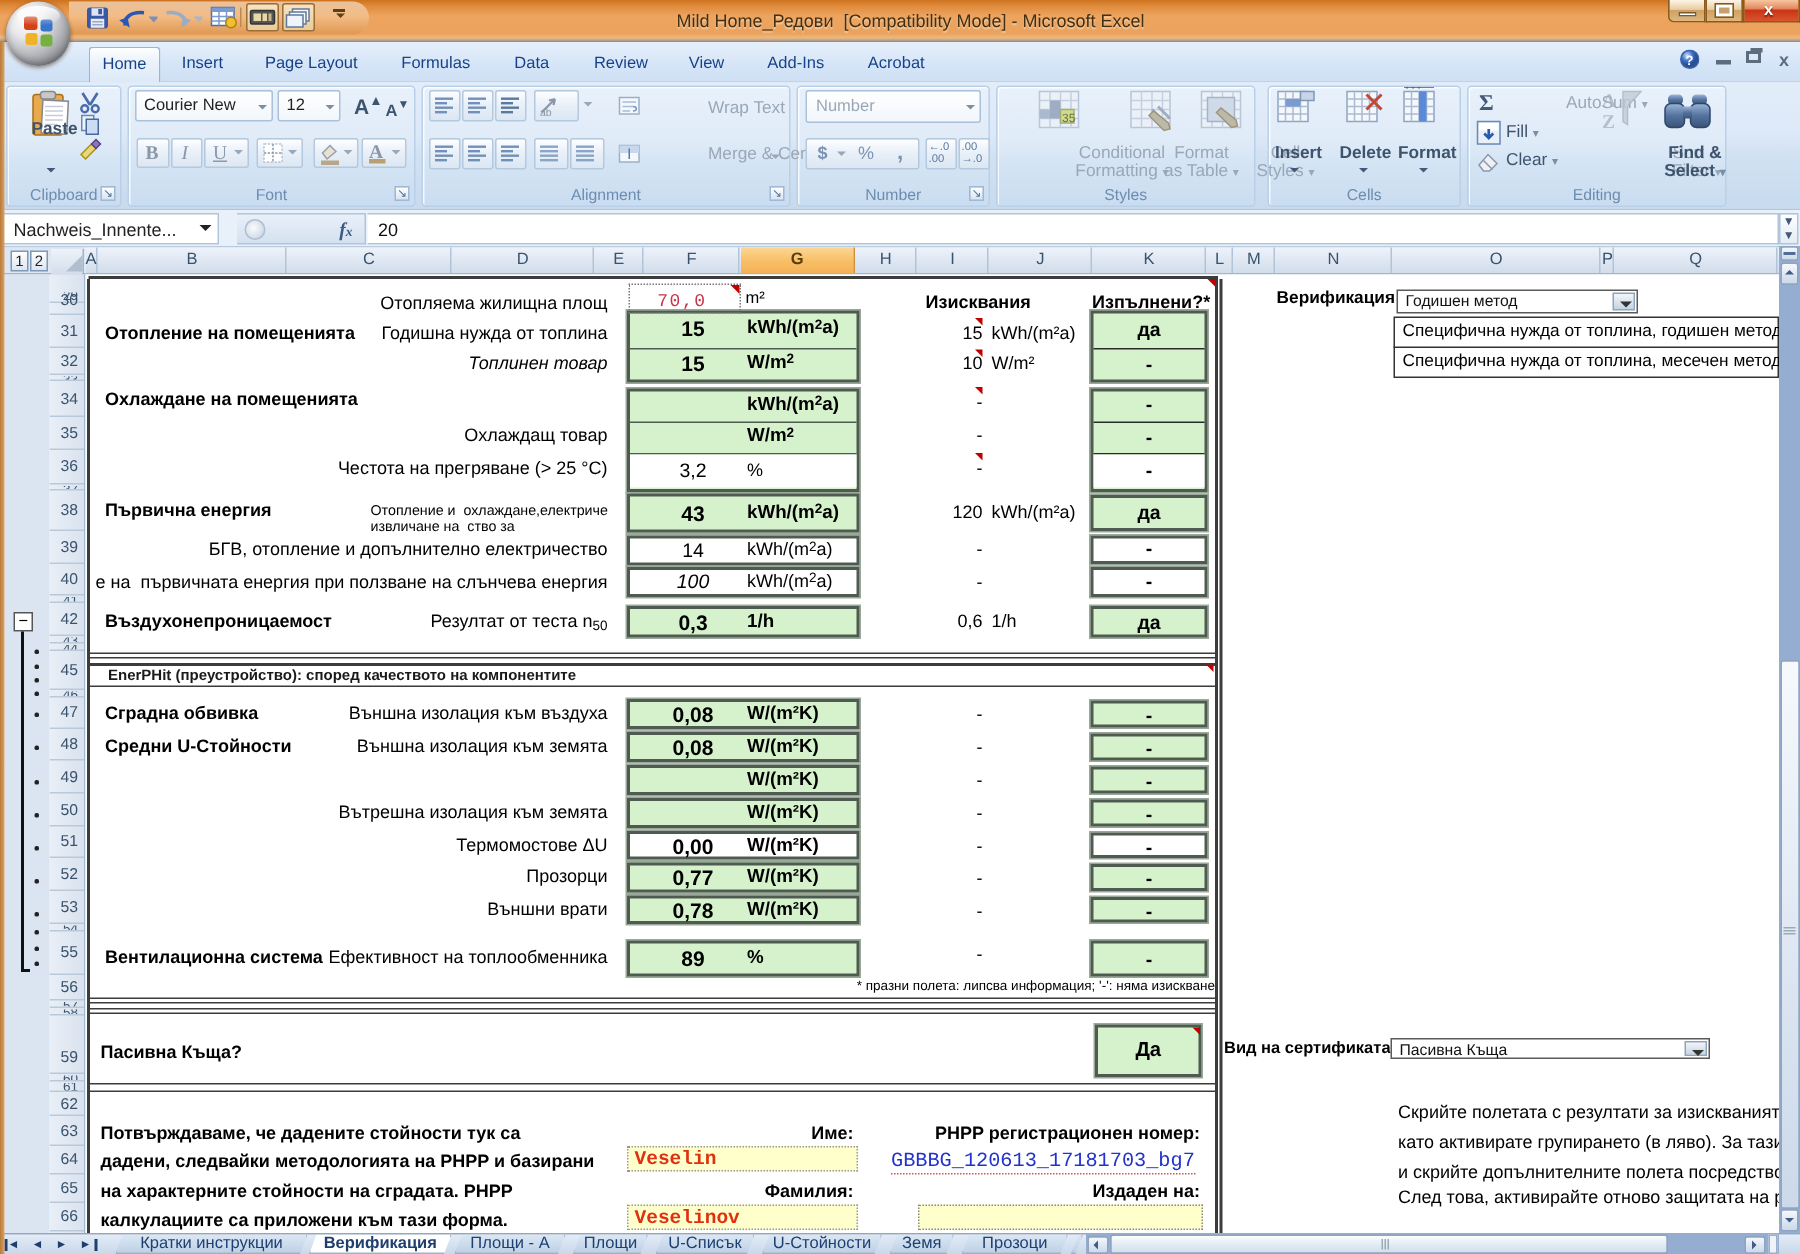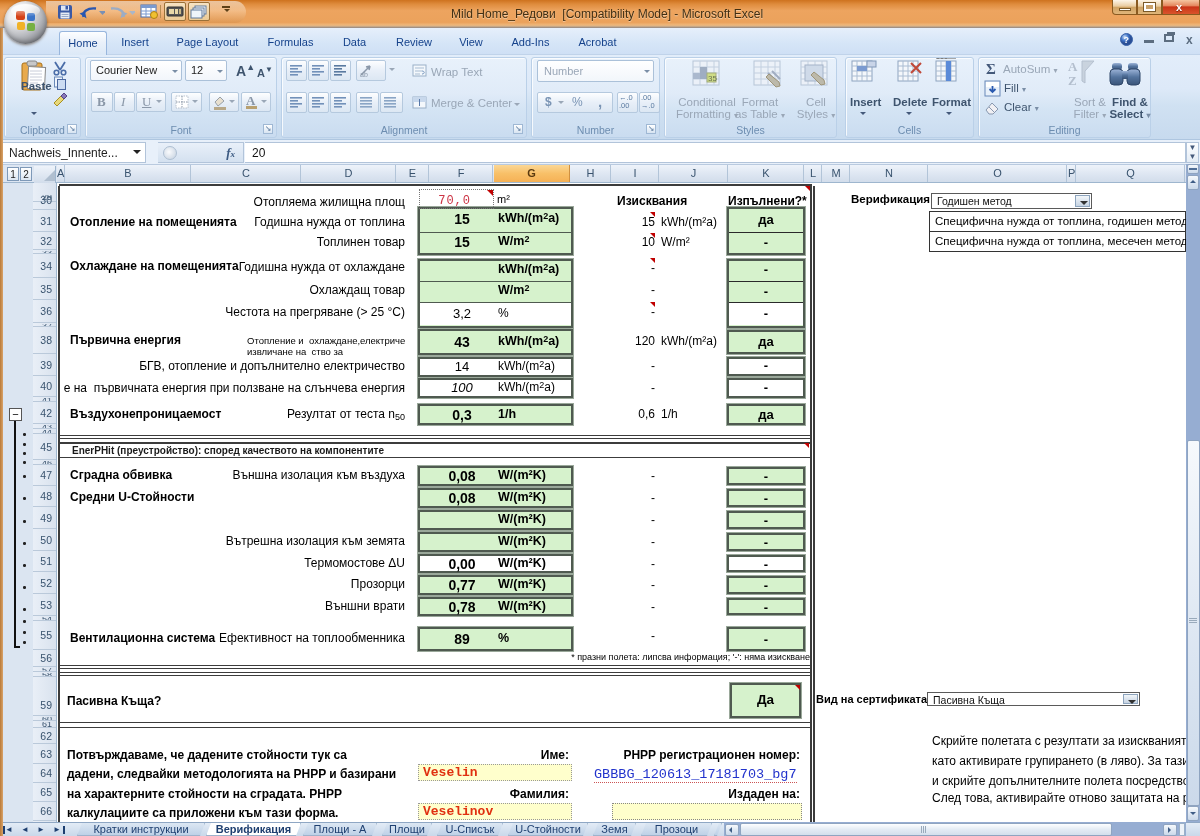--- a/index.html
+++ b/index.html
@@ -24,21 +24,21 @@
 #tabstrip{left:0;top:28px;width:1200px;height:27px;background:linear-gradient(#e6effb,#d5e5f7 60%,#cfe0f5);border-bottom:1px solid #c0d3ea;}
 .rtab{position:absolute;top:31px;height:24px;font-size:11px;color:#15428b;text-align:center;line-height:23px;}
 #tabhome{background:linear-gradient(#fdfeff,#eaf1fa 45%,#dce9f7);border:1px solid #98b6dd;border-bottom:none;border-radius:3px 3px 0 0;color:#15428b;}
 
 #ribbon{left:0;top:55px;width:1200px;height:85px;background:linear-gradient(#e2edfa 0%,#dde9f8 40%,#d0e1f2 60%,#c7daee 100%);border-bottom:1px solid #aec6e0;}
 .grp{position:absolute;top:0px;height:81px;border:1px solid #bad0e8;border-radius:3px;
  background:linear-gradient(#e8f1fb 0%,#e0ebf8 45%,#d4e4f4 65%,#cadcf0 100%);box-shadow:inset 1px 1px 0 rgba(255,255,255,.8);}
 .grplabel{position:absolute;top:66px;left:0;right:0;text-align:center;font-size:10.5px;color:#6d8db0;}
 .launch{position:absolute;width:10px;height:10px;border:1px solid #9fb8d4;background:linear-gradient(#fff,#d7e4f2);font-size:8px;line-height:8px;color:#56779c;text-align:center;}
 .rbtxt{position:absolute;font-size:11.5px;color:#3e546e;}
-.gray{color:#9aa7b7 !important;}
+.gray{color:#9aa7b7 !important;margin-left:41px;}
 .combo{position:absolute;background:linear-gradient(#fff,#f2f6fb);border:1px solid #abc1d9;border-radius:2px;font-size:11px;color:#333;}
 .cmbarr{position:absolute;right:3px;top:45%;width:0;height:0;border:3.5px solid transparent;border-top-color:#7a8ea6;}
 .smbtn{position:absolute;border:1px solid #b5c9de;border-radius:2px;background:linear-gradient(#fdfeff,#e8eff8 50%,#dce7f3);}
 
 #fbar{left:0;top:140px;width:1200px;height:25px;background:#e8f0fa;border-bottom:1px solid #b9cadf;}
 #namebox{left:1px;top:142px;width:145px;height:21px;background:#fff;border:1px solid #b2c4da;font-size:12px;color:#222;padding:3px 0 0 7px;}
 #fxpill{left:158px;top:142px;width:86px;height:21px;background:linear-gradient(#e9f0f9,#d4e1f0);border:1px solid #b2c4da;border-left:none;}
 #finput{left:245px;top:142px;width:941px;height:21px;background:#fff;border:1px solid #b2c4da;border-left:none;font-size:12px;color:#111;padding:3px 0 0 7px;}
 
 #corner{left:0;top:165px;width:57px;height:18px;background:#dde6f2;border-bottom:1px solid #9eb6ce;}
@@ -534,23 +534,22 @@
 <div class="unitr" style="left:441px;top:196.89999999999998px;">kWh/(m<span style="font-size:9px;vertical-align:3px;">2</span>a)</div>
 <div class="val" style="left:373px;top:223.5px;width:64px;">0,3</div>
 <div class="unit" style="left:441px;top:223.5px;">1/h</div>
 <div class="ab" style="left:362px;top:6px;width:75px;height:20px;border:1px dotted #777;"></div>
 <div class="lbl" style="left:362px;top:11px;width:52px;text-align:right;font-family:Liberation Mono,monospace;font-size:12px;color:#cc3344;letter-spacing:1px;">70,0</div>
 <div class="lbl" style="left:440px;top:10px;font-size:11px;">m²</div>
 <div class="redtri" style="left:430px;top:6.5px;"></div>
 <div class="lbl" style="left:13px;top:12px;width:335px;text-align:right;">Отопляема жилищна площ</div>
 <div class="lblb" style="left:13px;top:32px;">Отопление на помещенията</div>
 <div class="lbl" style="left:13px;top:32px;width:335px;text-align:right;">Годишна нужда от топлина</div>
-<div class="lbl" style="left:13px;top:52px;width:335px;text-align:right;">Топлинен товар</div>
+<div class="lbl" style="left:13px;top:52px;width:335px;text-align:right;font-style:italic;">Топлинен товар</div>
 <div class="lblb" style="left:13px;top:76px;">Охлаждане на помещенията</div>
-<div class="lbl" style="left:13px;top:77px;width:335px;text-align:right;">Годишна нужда от охлаждане</div>
 <div class="lbl" style="left:13px;top:100px;width:335px;text-align:right;">Охлаждащ товар</div>
 <div class="lbl" style="left:13px;top:122px;width:335px;text-align:right;">Честота на прегряване (&gt; 25 °C)</div>
 <div class="lblb" style="left:13px;top:150px;">Първична енергия</div>
 <div class="lbl" style="left:190px;top:152px;font-size:9.5px;">Отопление и &nbsp;охлаждане,електриче</div>
 <div class="lbl" style="left:190px;top:163px;font-size:9.5px;">извличане на &nbsp;ство за</div>
 <div class="lbl" style="left:13px;top:176px;width:335px;text-align:right;">БГВ, отопление и допълнително електричество</div>
 <div class="lbl" style="left:3px;top:198px;width:345px;text-align:right;">е на &nbsp;първичната енергия при ползване на слънчева енергия</div>
 <div class="lblb" style="left:13px;top:224px;">Въздухонепроницаемост</div>
 <div class="lbl" style="left:13px;top:224px;width:335px;text-align:right;">Резултат от теста n<span style="font-size:9px;vertical-align:-2px;">50</span></div>
 <div class="lblb" style="left:560px;top:11px;">Изисквания</div>
@@ -604,20 +603,21 @@
 <div class="unit" style="left:441px;top:285.0px;">W/(m²K)</div>
 <div class="lblb" style="left:13px;top:285.0px;">Сградна обвивка</div>
 <div class="lbl" style="left:13px;top:285.0px;width:335px;text-align:right;">Външна изолация към въздуха</div>
 <div class="lbl" style="left:503px;top:286.0px;width:95px;text-align:right;">-</div>
 <div class="vbox green" style="left:670px;top:284px;width:78px;height:18px;"></div>
 <div class="val" style="left:670px;top:286.0px;width:78px;font-size:13px;">-</div>
 <div class="vbox green" style="left:361px;top:305px;width:155px;height:20px;"></div>
 <div class="val" style="left:373px;top:307.0px;width:64px;">0,08</div>
 <div class="unit" style="left:441px;top:307.0px;">W/(m²K)</div>
 <div class="lblb" style="left:13px;top:307.0px;">Средни U-Стойности</div>
+<div class="lbl" style="left:13px;top:307.0px;width:335px;text-align:right;">Външна изолация към земята</div>
 <div class="lbl" style="left:503px;top:308.0px;width:95px;text-align:right;">-</div>
 <div class="vbox green" style="left:670px;top:306px;width:78px;height:18px;"></div>
 <div class="val" style="left:670px;top:308.0px;width:78px;font-size:13px;">-</div>
 <div class="vbox green" style="left:361px;top:327px;width:155px;height:20px;"></div>
 <div class="unit" style="left:441px;top:329.0px;">W/(m²K)</div>
 <div class="lbl" style="left:503px;top:330.0px;width:95px;text-align:right;">-</div>
 <div class="vbox green" style="left:670px;top:328px;width:78px;height:18px;"></div>
 <div class="val" style="left:670px;top:330.0px;width:78px;font-size:13px;">-</div>
 <div class="vbox green" style="left:361px;top:349px;width:155px;height:20px;"></div>
 <div class="unit" style="left:441px;top:351.0px;">W/(m²K)</div>

